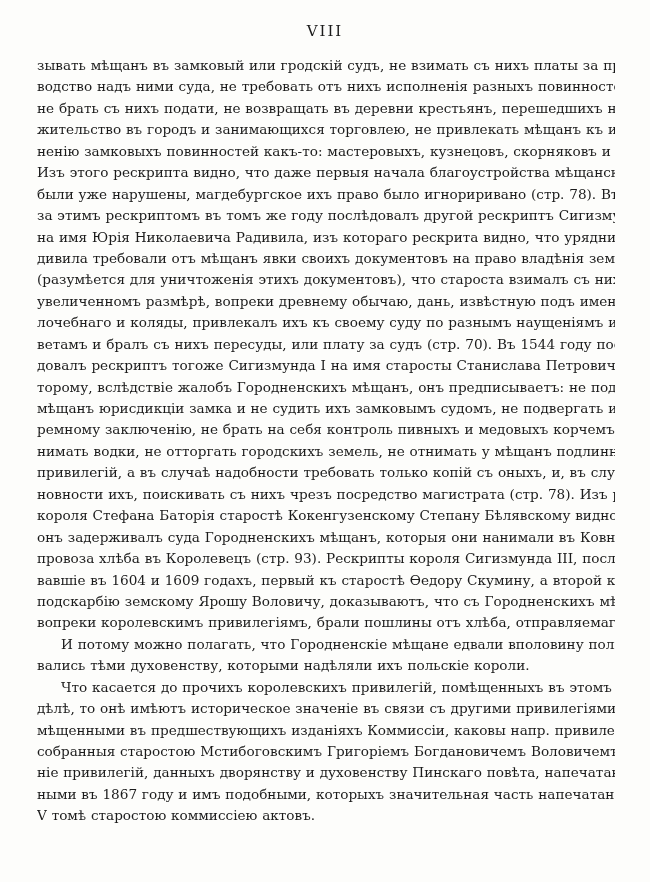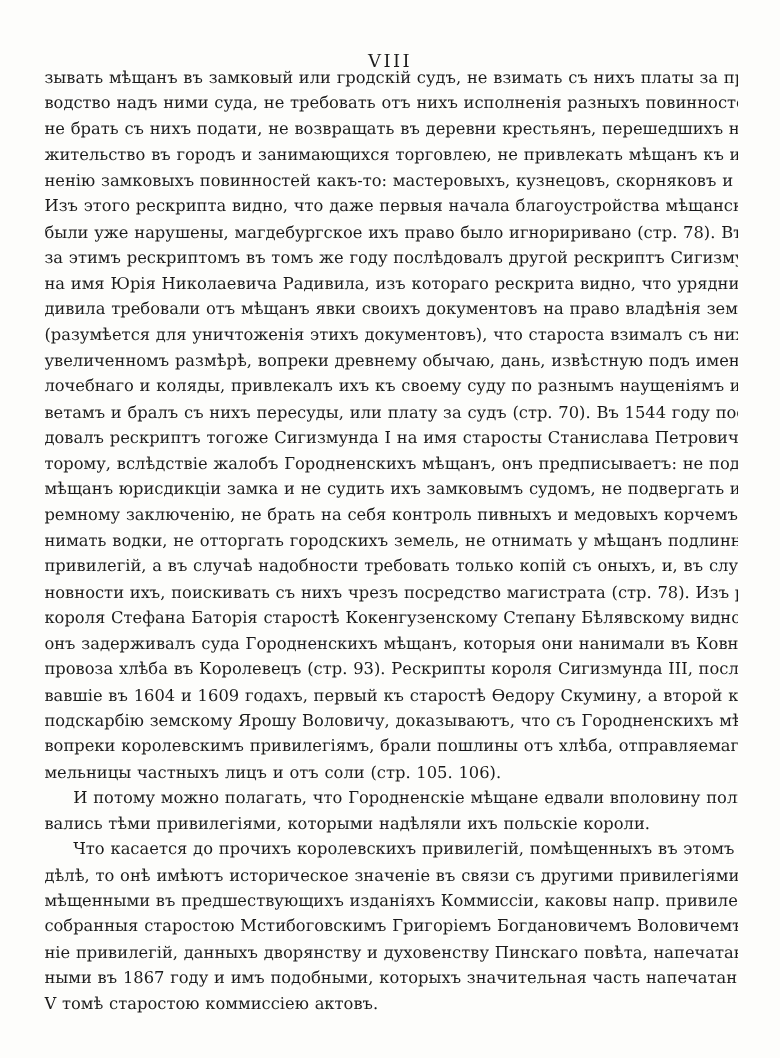--- a/index.html
+++ b/index.html
@@ -25,21 +25,20 @@
   .page-number {
     position: absolute;
     top: 22px;
     left: 0;
     width: 650px;
     text-align: center;
     font-size: 15px;
     letter-spacing: 2px;
     font-weight: normal;
     color: var(--ink);
-    margin-top: 20px;
   }
   .text-block {
     position: absolute;
     top: 55px;
     left: 37px;
     width: 578px;
   }
   .line {
     height: 21.45px;
     line-height: 21.45px;
@@ -84,23 +83,22 @@
       <div class="line">ремному заключенію, не брать на себя контроль пивныхъ и медовыхъ корчемъ, не от-</div>
       <div class="line">нимать водки, не отторгать городскихъ земель, не отнимать у мѣщанъ подлинныхъ</div>
       <div class="line">привилегій, а въ случаѣ надобности требовать только копій съ оныхъ, и, въ случаѣ ви-</div>
       <div class="line">новности ихъ, поискивать съ нихъ чрезъ посредство магистрата (стр. 78). Изъ рескрипта</div>
       <div class="line">короля Стефана Баторія старостѣ Кокенгузенскому Степану Бѣлявскому видно, что</div>
       <div class="line">онъ задерживалъ суда Городненскихъ мѣщанъ, которыя они нанимали въ Ковнѣ для</div>
       <div class="line">провоза хлѣба въ Королевецъ (стр. 93).  Рескрипты короля Сигизмунда III, послѣдо-</div>
       <div class="line">вавшіе въ 1604 и 1609 годахъ, первый къ старостѣ Ѳедору Скумину, а второй къ</div>
       <div class="line">подскарбію земскому Ярошу Воловичу, доказываютъ, что съ Городненскихъ мѣщанъ,</div>
       <div class="line">вопреки королевскимъ привилегіямъ, брали пошлины отъ хлѣба, отправляемаго на</div>
-      <div class="line last">мельницы частныхъ лицъ и отъ соли (стр. 105. 106).</div>
       <div class="line indent">И потому можно полагать, что Городненскіе мѣщане едвали вполовину пользо-</div>
-      <div class="line last">вались тѣми привилегіями, которыми надѣляли ихъ польскіе короли.</div>
+      <div class="line last">вались тѣми духовенству, которыми надѣляли ихъ польскіе короли.</div>
       <div class="line indent">Что касается до прочихъ королевскихъ привилегій, помѣщенныхъ въ этомъ от-</div>
       <div class="line">дѣлѣ, то онѣ имѣютъ историческое значеніе въ связи съ другими привилегіями, по-</div>
       <div class="line">мѣщенными въ предшествующихъ изданіяхъ Коммиссіи, каковы напр. привилегіи,</div>
       <div class="line">собранныя старостою Мстибоговскимъ Григоріемъ Богдановичемъ Воловичемъ; собра-</div>
       <div class="line">ніе привилегій, данныхъ дворянству и духовенству Пинскаго повѣта, напечатан-</div>
       <div class="line">ными въ 1867 году и имъ подобными, которыхъ значительная часть напечатана въ</div>
       <div class="line last">V томѣ старостою коммиссіею актовъ.</div>
     </div>
 </div>
 

